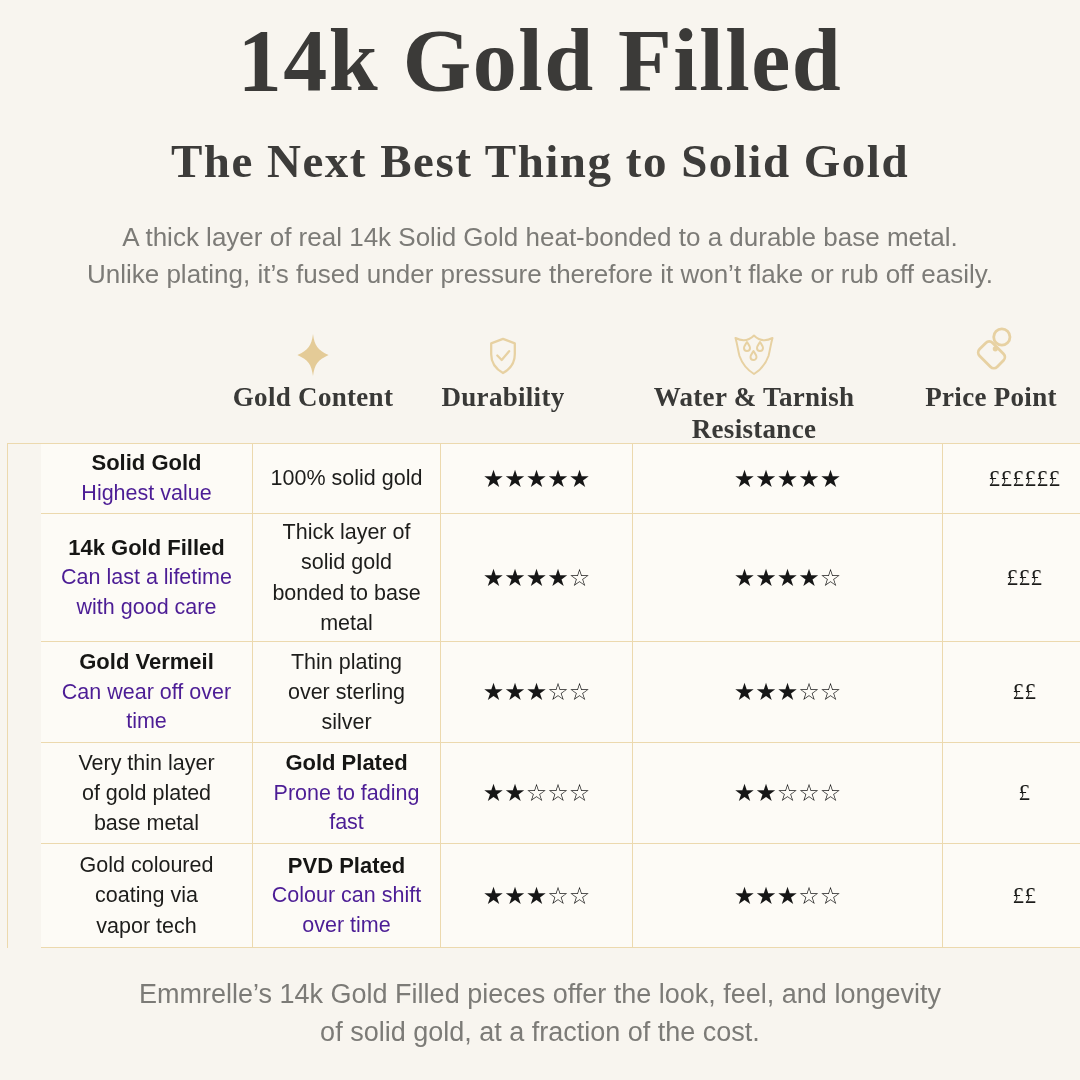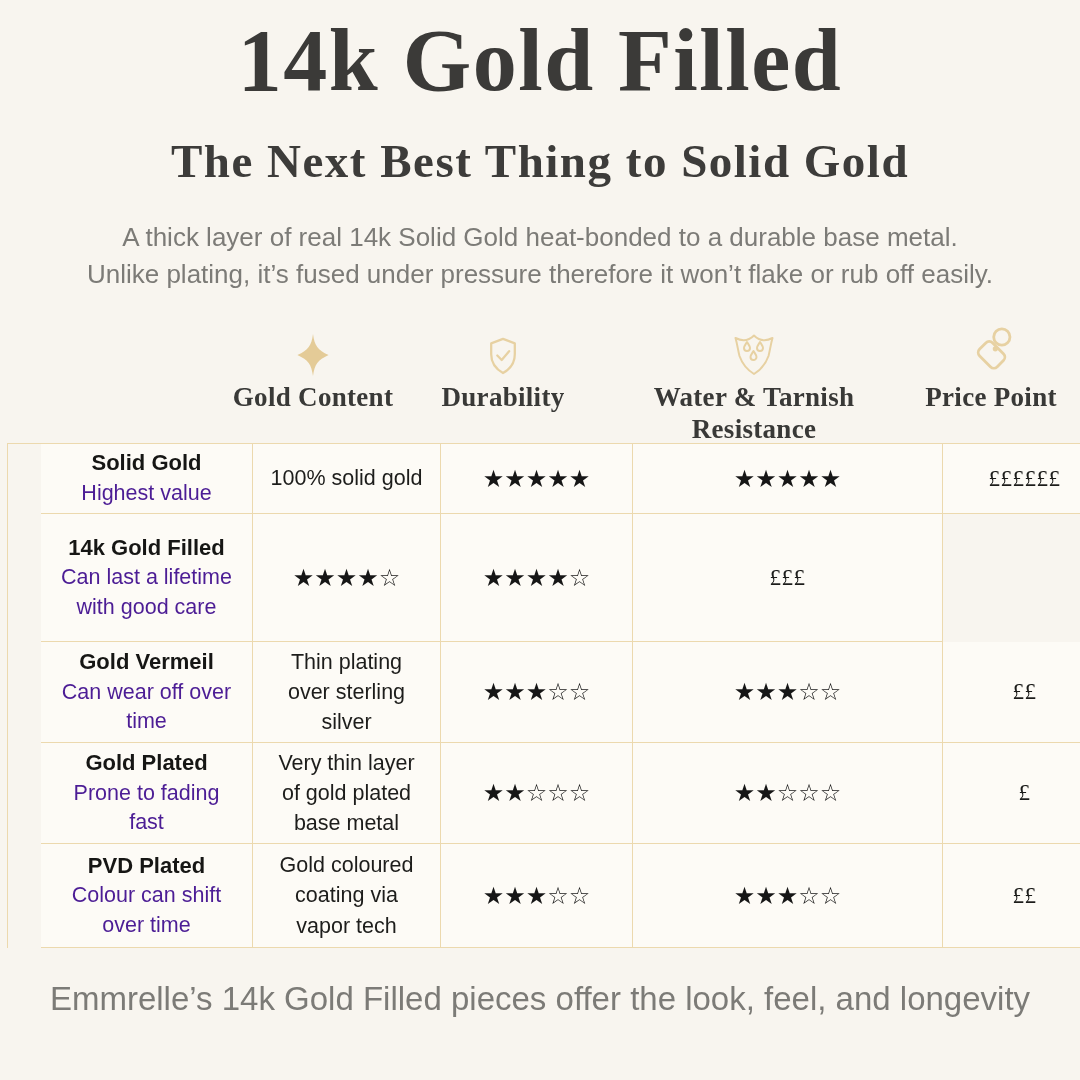--- a/index.html
+++ b/index.html
@@ -19,21 +19,21 @@
     font-family:"Liberation Serif","DejaVu Serif",serif;
     font-size:47px; font-weight:700; letter-spacing:1.5px;
     color:#3d3c3a; line-height:1.2; margin:0;
   }
   .desc{
     position:absolute; top:219px; left:0; width:1080px; text-align:center;
     font-size:26px; line-height:1.42; color:#7c7b77; margin:0; font-weight:400;
   }
   .footer-note{
     position:absolute; top:976px; left:0; width:1080px; text-align:center;
-    font-size:33px; line-height:1.4; color:#7c7b77; margin:0;
+    font-size:27px; line-height:1.4; color:#7c7b77; margin:0;
   }
   .grid-cols{display:grid; grid-template-columns:212px 188px 192px 310px 164px;}
   .thead{position:absolute; top:326px; left:7px; width:1066px;}
   .th{display:flex; flex-direction:column; align-items:center; justify-content:flex-start;}
   .icon-box{height:52px; display:flex; align-items:flex-end; justify-content:center;}
   .th-label{
     margin-top:3px; text-align:center; white-space:pre-line;
     font-family:"Liberation Serif","DejaVu Serif",serif;
     font-size:27px; font-weight:700; color:#393937; line-height:1.2; letter-spacing:0.3px;
   }
@@ -129,64 +129,68 @@
       <div class="td td-stars">★★★★★</div>
       <div class="td td-price">££££££</div>
     </div>
 
     <div class="tr grid-cols tr1">
       <div class="td">
         <div class="row-name">14k Gold Filled</div>
         <div class="row-note">Can last a lifetime
 with good care</div>
       </div>
+      <div class="td td-content">Thick layer of
+solid gold
+bonded to base
+metal</div>
       <div class="td td-stars">★★★★☆</div>
       <div class="td td-stars">★★★★☆</div>
       <div class="td td-price">£££</div>
     </div>
 
     <div class="tr grid-cols tr2">
       <div class="td">
         <div class="row-name">Gold Vermeil</div>
         <div class="row-note">Can wear off over
 time</div>
       </div>
       <div class="td td-content">Thin plating
 over sterling
 silver</div>
       <div class="td td-stars">★★★☆☆</div>
       <div class="td td-stars">★★★☆☆</div>
       <div class="td td-price">££</div>
     </div>
 
     <div class="tr grid-cols tr3">
+      <div class="td td-content">Very thin layer
+of gold plated
+base metal</div>
       <div class="td">
         <div class="row-name">Gold Plated</div>
         <div class="row-note">Prone to fading
 fast</div>
       </div>
-      <div class="td td-content">Very thin layer
-of gold plated
-base metal</div>
       <div class="td td-stars">★★☆☆☆</div>
       <div class="td td-stars">★★☆☆☆</div>
       <div class="td td-price">£</div>
     </div>
 
     <div class="tr grid-cols tr4">
+      <div class="td td-content">Gold coloured
+coating via
+vapor tech</div>
       <div class="td">
         <div class="row-name">PVD Plated</div>
         <div class="row-note">Colour can shift
 over time</div>
       </div>
-      <div class="td td-content">Gold coloured
-coating via
-vapor tech</div>
       <div class="td td-stars">★★★☆☆</div>
       <div class="td td-stars">★★★☆☆</div>
       <div class="td td-price">££</div>
     </div>
 
   </div>
 
-  <p class="footer-note"><span>Emmrelle’s 14k Gold Filled pieces offer the look, feel, and longevity</span><br></p>
+  <p class="footer-note"><span>Emmrelle’s 14k Gold Filled pieces offer the look, feel, and longevity</span><br><span>of solid gold, at a fraction of the cost.</span></p>
 
 </div>
 
 </body></html>

